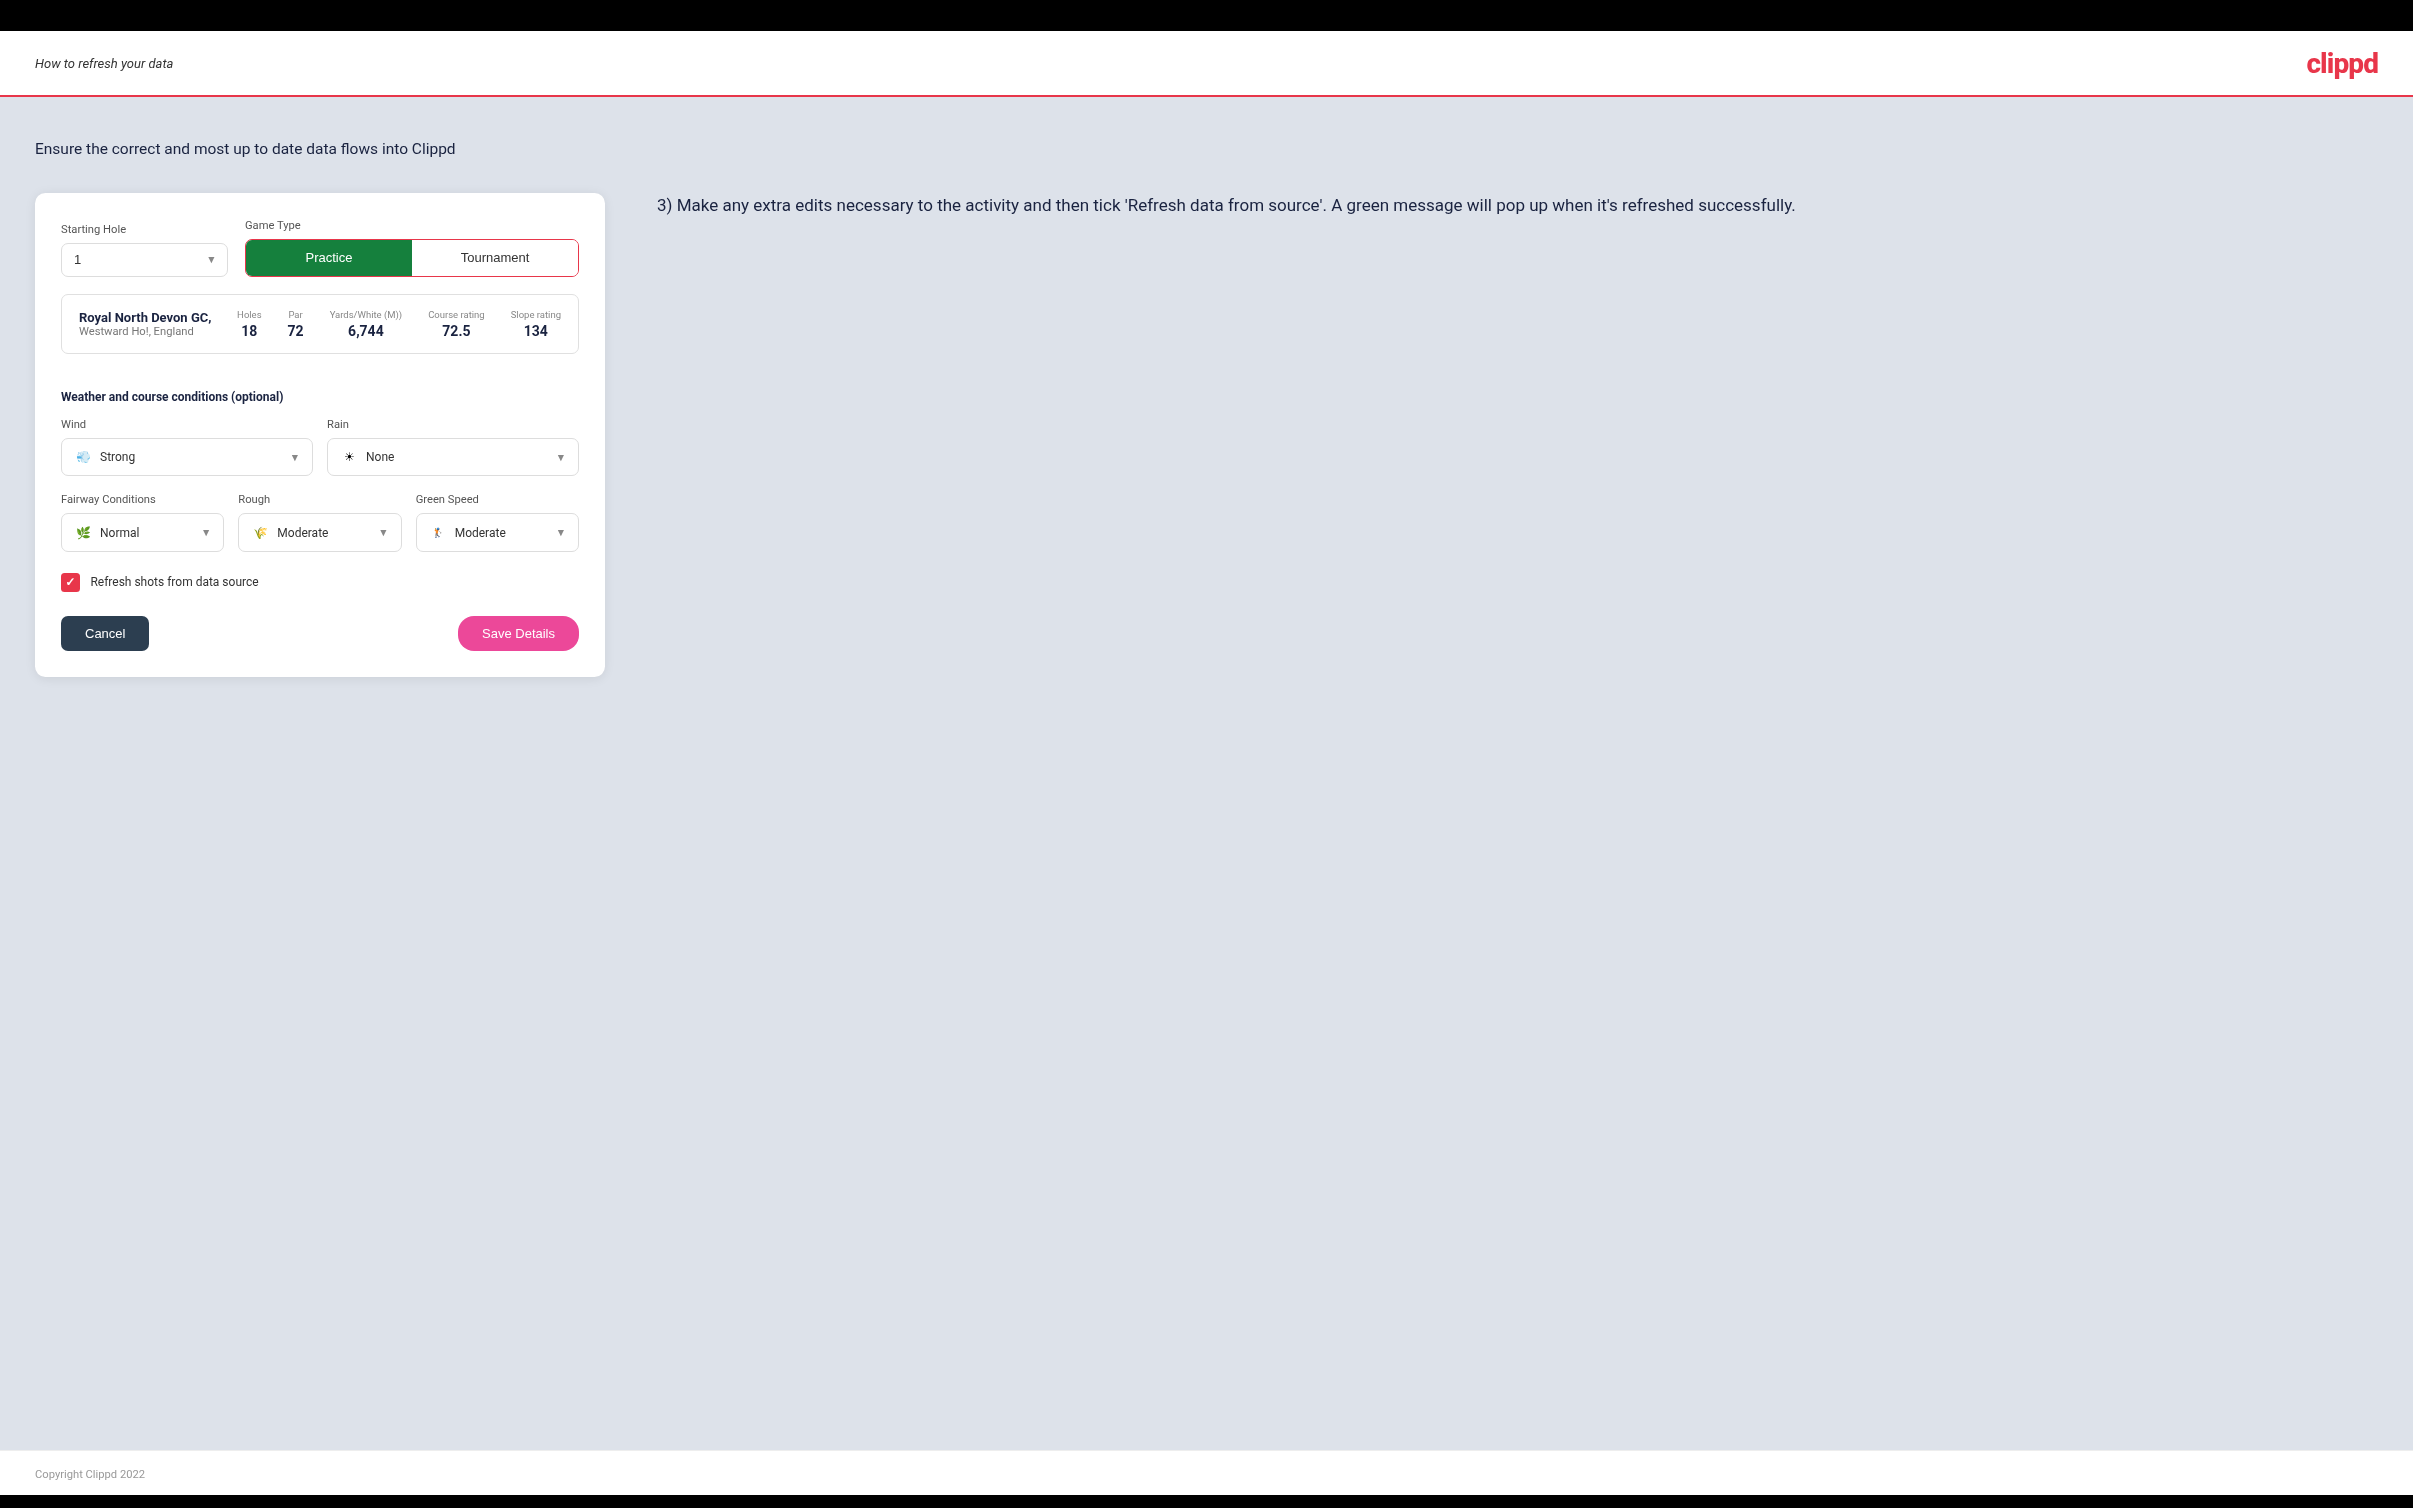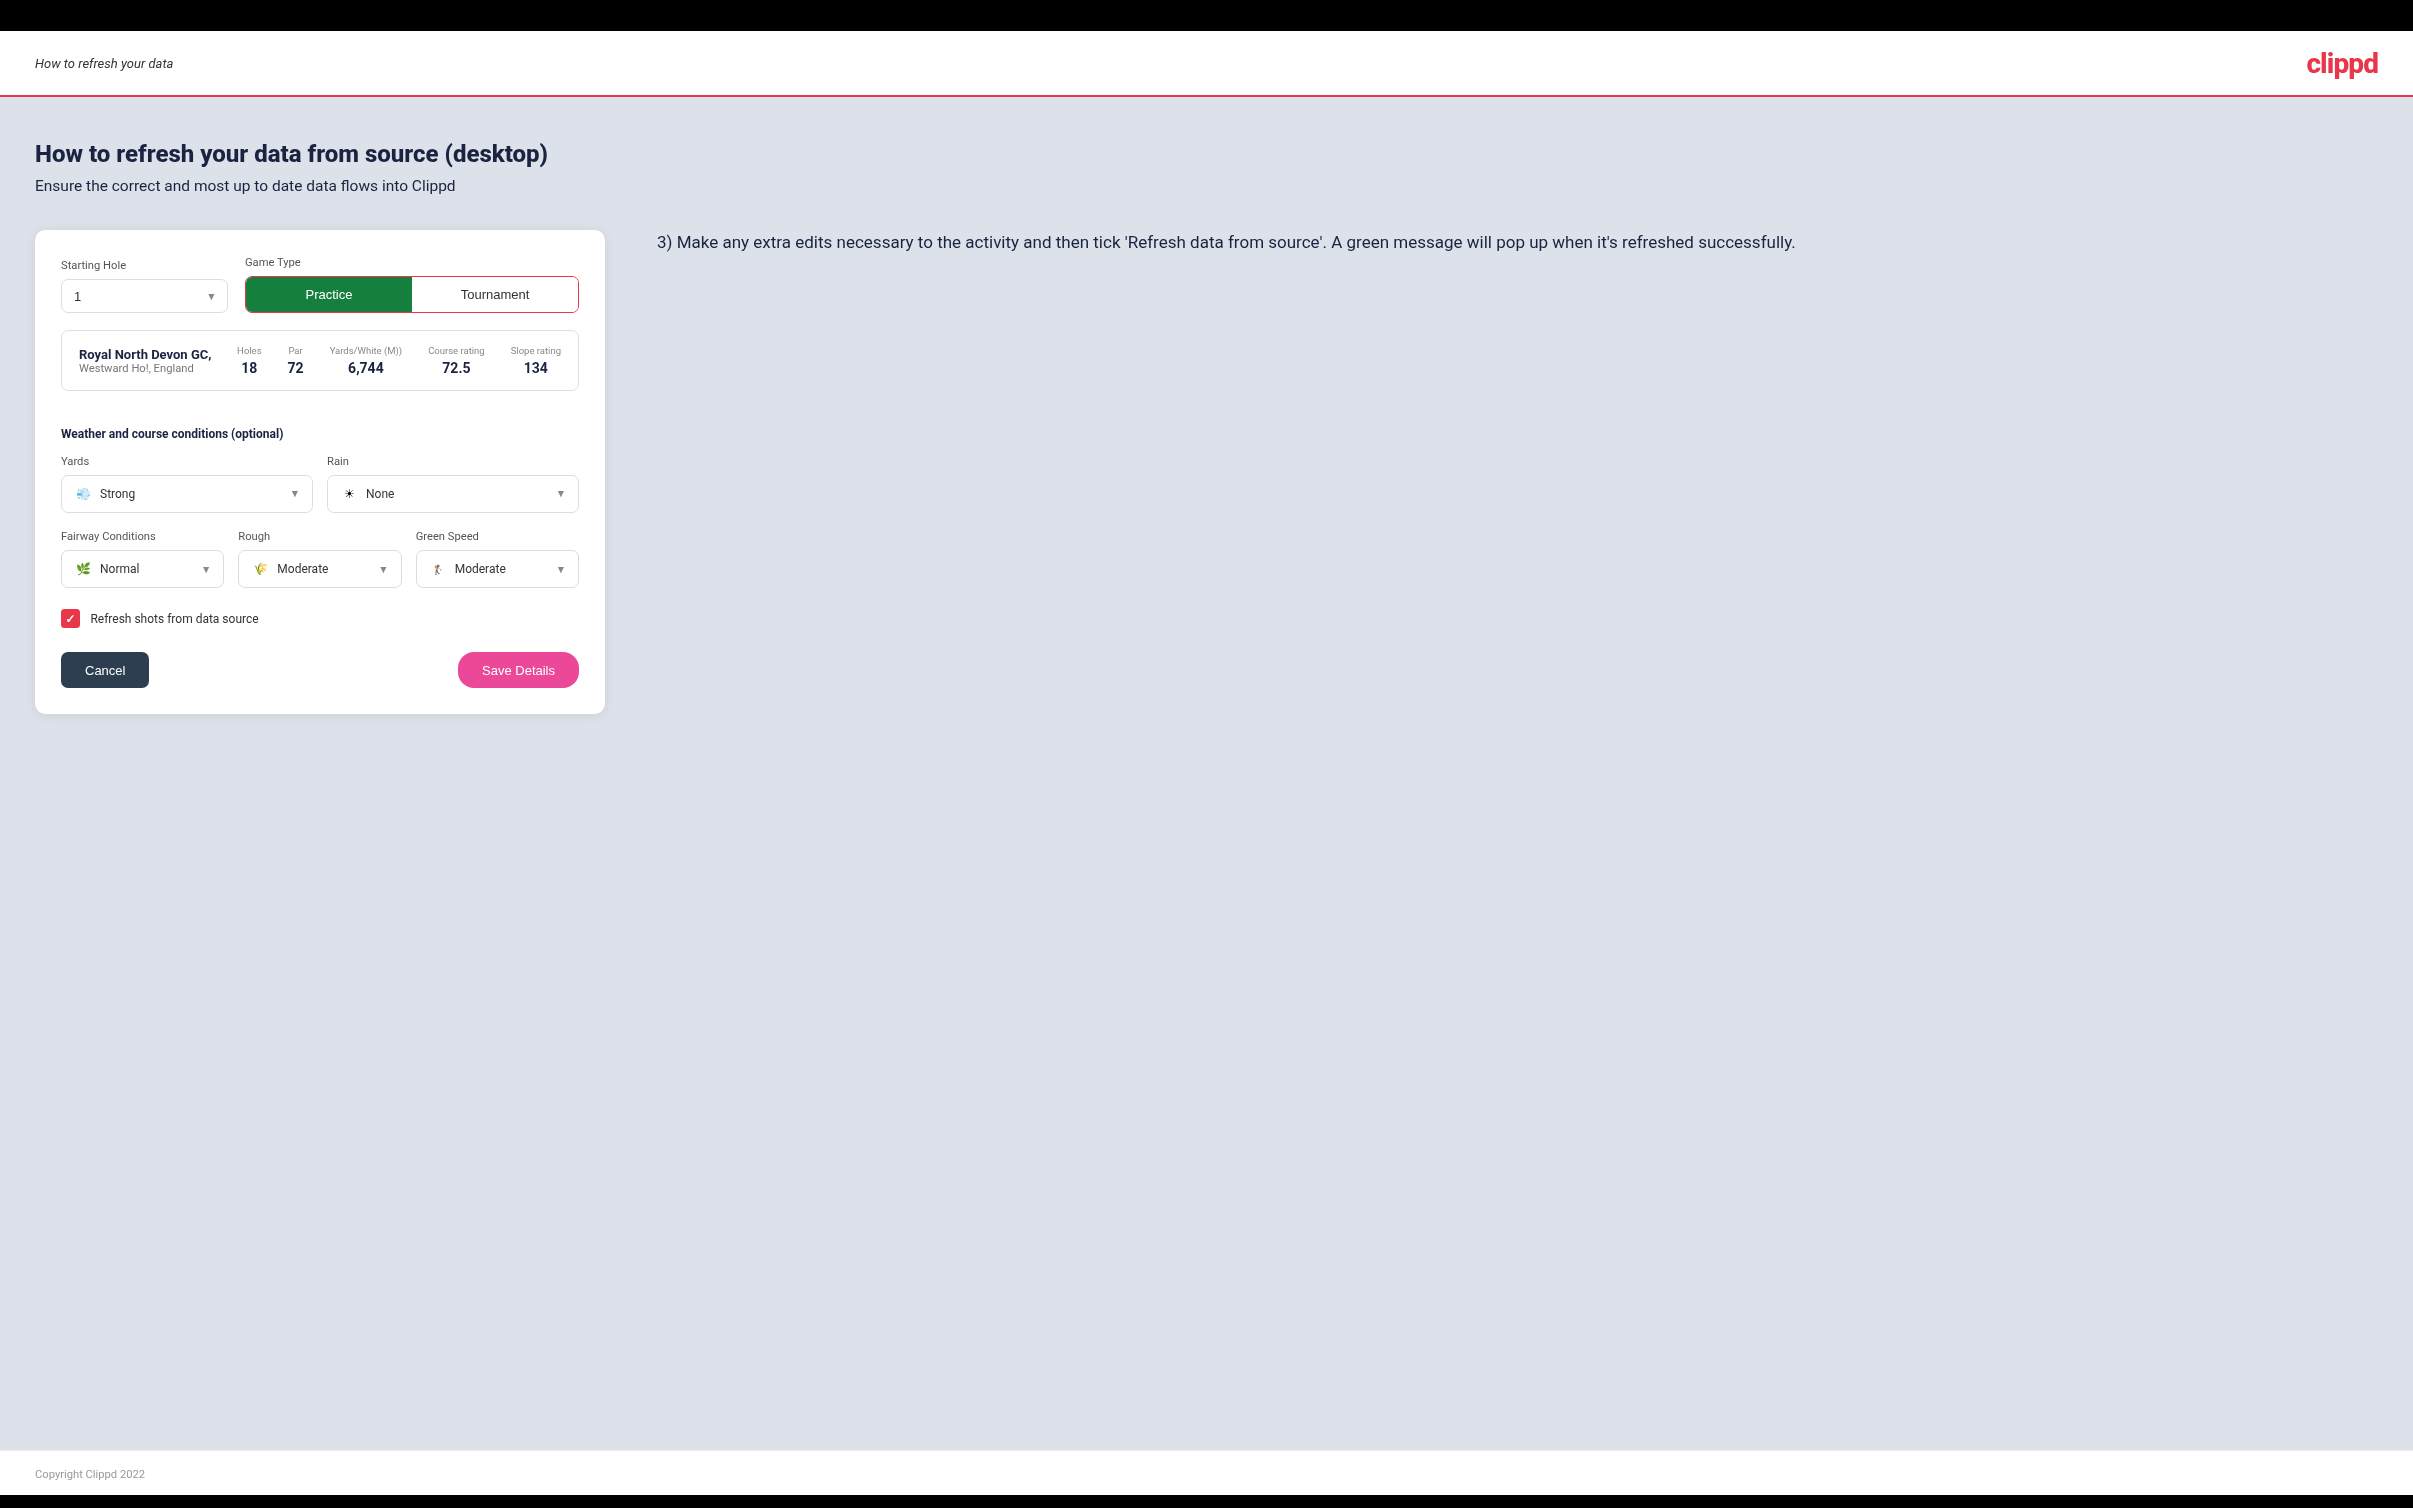--- a/index.html
+++ b/index.html
@@ -286,21 +286,20 @@
 <body>
 
 <div class="top-bar"></div>
 
 <div class="header">
   <span class="header-title">How to refresh your data</span>
   <span class="logo">clippd</span>
 </div>
 
 <div class="main-content">
-  <h1 class="page-title">How to refresh your data from source (desktop)</h1>
   <p class="page-subtitle">Ensure the correct and most up to date data flows into Clippd</p>
 
   <div class="content-layout">
     <div class="form-card">
 
       <div class="starting-hole-row">
         <div class="starting-hole-group">
           <label class="form-label">Starting Hole</label>
           <div class="select-wrapper">
             <select>
@@ -345,21 +344,21 @@
             <span class="stat-label">Slope rating</span>
             <span class="stat-value">134</span>
           </div>
         </div>
       </div>
 
       <div class="section-title">Weather and course conditions (optional)</div>
 
       <div class="conditions-grid">
         <div>
-          <label class="form-label">Yards</label>
+          <label class="form-label">Wind</label>
           <div class="dropdown-with-icon">
             <span class="icon-circle">💨</span>
             <span class="dropdown-text">Strong</span>
             <span style="color:#888;font-size:10.4px;">▼</span>
           </div>
         </div>
         <div>
           <label class="form-label">Rain</label>
           <div class="dropdown-with-icon">
             <span class="icon-circle">☀</span>

